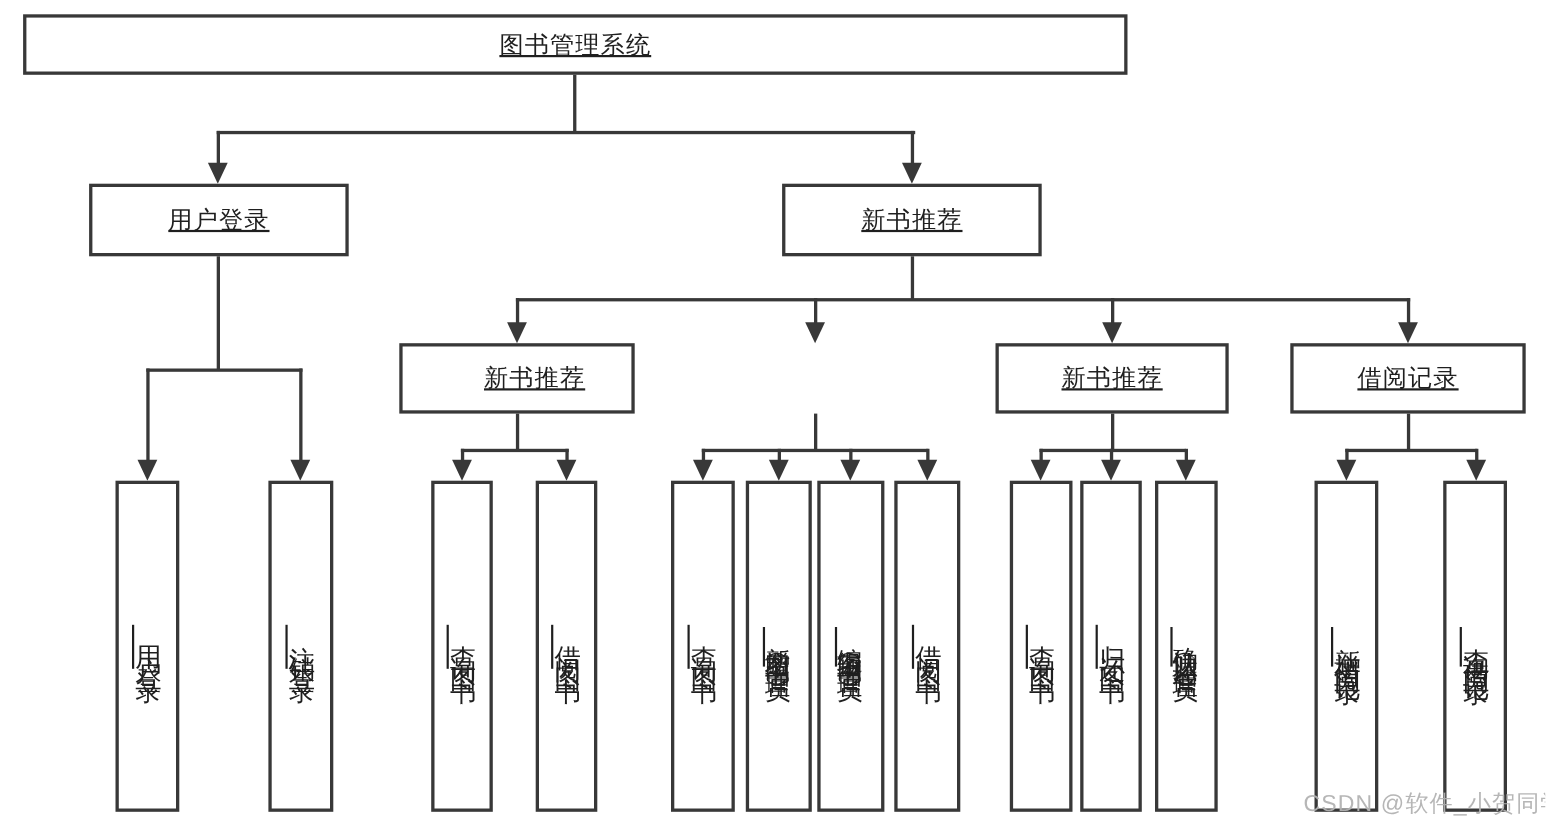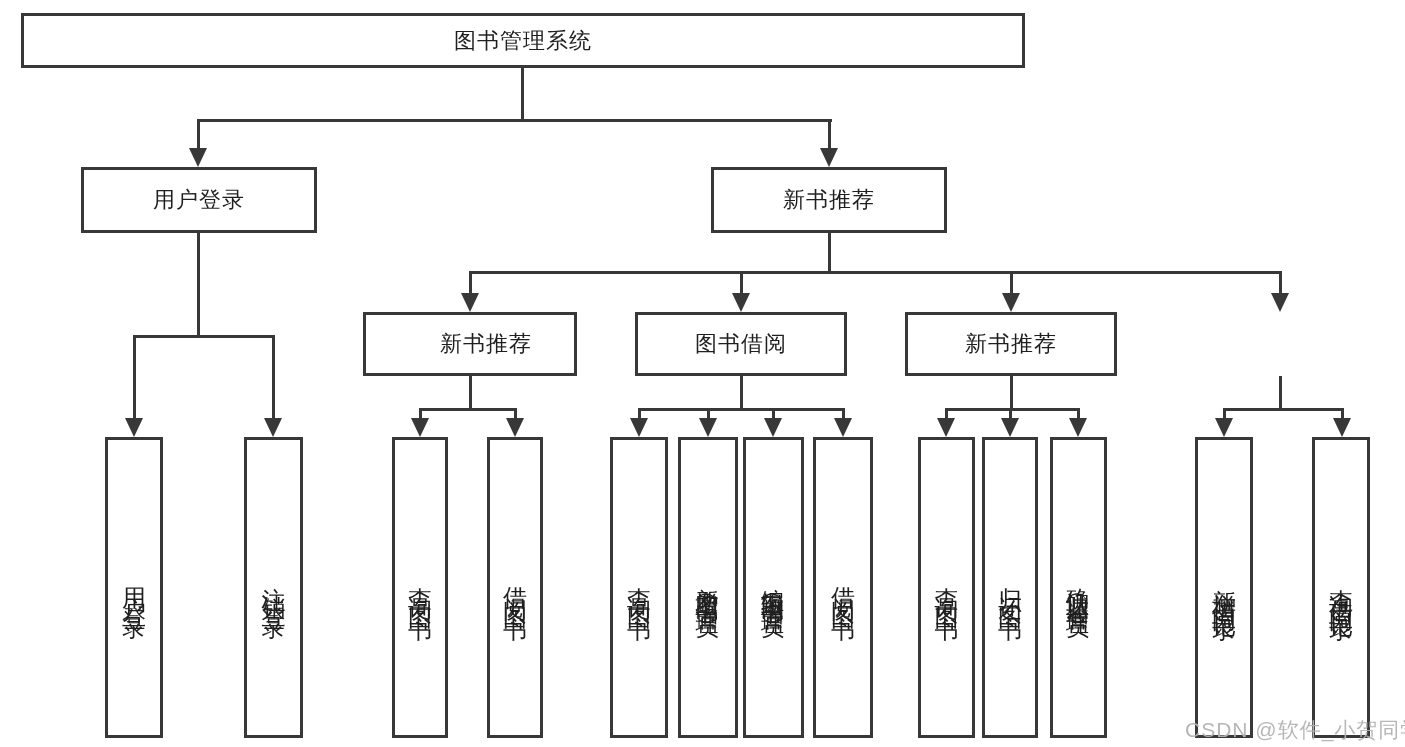--- a/index.html
+++ b/index.html
@@ -4,20 +4,21 @@
 <style>
   html,body{margin:0;padding:0;background:#ffffff;}
   #canvas{
     position:relative;width:1405px;height:747px;background:#ffffff;
     font-family:"Liberation Sans",sans-serif;color:#222;overflow:hidden;
   }
   .node{
     position:absolute;box-sizing:border-box;border:3px solid #383838;background:#fff;
     display:flex;align-items:center;justify-content:center;text-align:center;
     color:#1f1f1f;
+    text-decoration:underline;
   }
   .node.h{font-size:22px;letter-spacing:1px;}
   .node.v{
     writing-mode:vertical-rl;text-orientation:upright;
     font-size:24px;letter-spacing:10px;border-width:3px;
   }
   .node.v.med{letter-spacing:6px;}
   .node.v.long{font-size:23px;letter-spacing:4px;}
   .vline,.hline{position:absolute;background:#383838;}
   .vline{width:3px;}
@@ -69,25 +70,25 @@
   <div class="vline" style="left:740px;top:271px;height:23px;"></div>
   <div class="arrow" style="left:732px;top:293px;"></div>
   <div class="vline" style="left:1010px;top:271px;height:23px;"></div>
   <div class="arrow" style="left:1002px;top:293px;"></div>
   <div class="vline" style="left:1279px;top:271px;height:23px;"></div>
   <div class="arrow" style="left:1271px;top:293px;"></div>
 
   <div class="node h" style="left:363px;top:312px;width:214px;height:64px;padding-left:32px;">
     <span>新书推荐</span>
   </div>
-  <div class="node h" style="left:635px;top:312px;width:212px;height:64px;">
-    <span>图书借阅</span>
-  </div>
   <div class="node h" style="left:905px;top:312px;width:212px;height:64px;">
     <span>新书推荐</span>
+  </div>
+  <div class="node h" style="left:1173px;top:312px;width:214px;height:64px;">
+    <span>借阅记录</span>
   </div>
 
   <div class="vline" style="left:469px;top:376px;height:34px;"></div>
   <div class="hline" style="left:419px;top:408px;width:98px;"></div>
   <div class="vline" style="left:419px;top:408px;height:12px;"></div>
   <div class="arrow" style="left:411px;top:418px;"></div>
   <div class="vline" style="left:514px;top:408px;height:12px;"></div>
   <div class="arrow" style="left:506px;top:418px;"></div>
 
   <div class="vline" style="left:740px;top:376px;height:34px;"></div>

